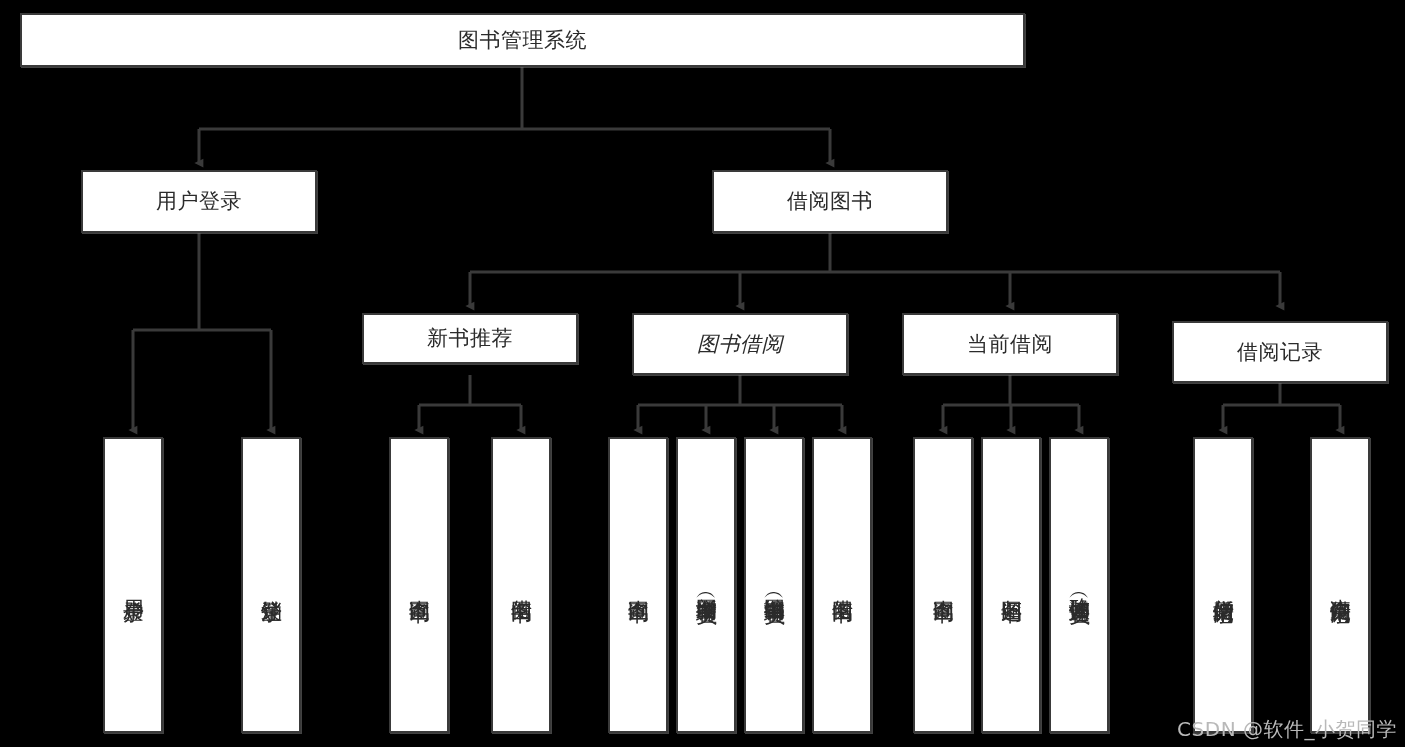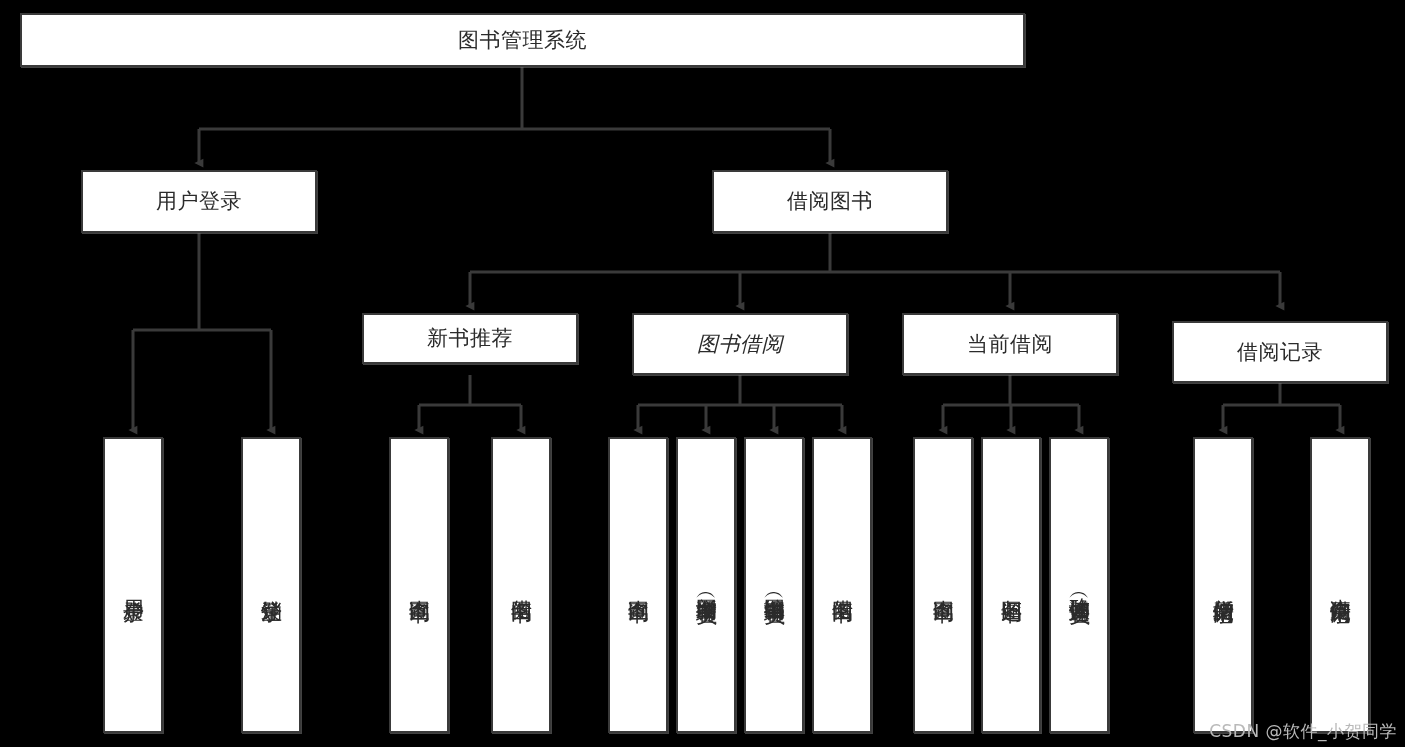--- a/index.html
+++ b/index.html
@@ -58,21 +58,21 @@
     line-height: 1.28;
     letter-spacing: 1px;
     white-space: normal;
     max-height: 100%;
     text-align: center;
   }
   #watermark {
     position: absolute;
     right: 8px;
     bottom: 4px;
-    font-size: 17px;
+    font-size: 20px;
     color: #b9b9b9;
     letter-spacing: 0.5px;
     z-index: 5;
     white-space: nowrap;
   }
 </style>
 </head>
 <body>
 
 <div id="canvas">

